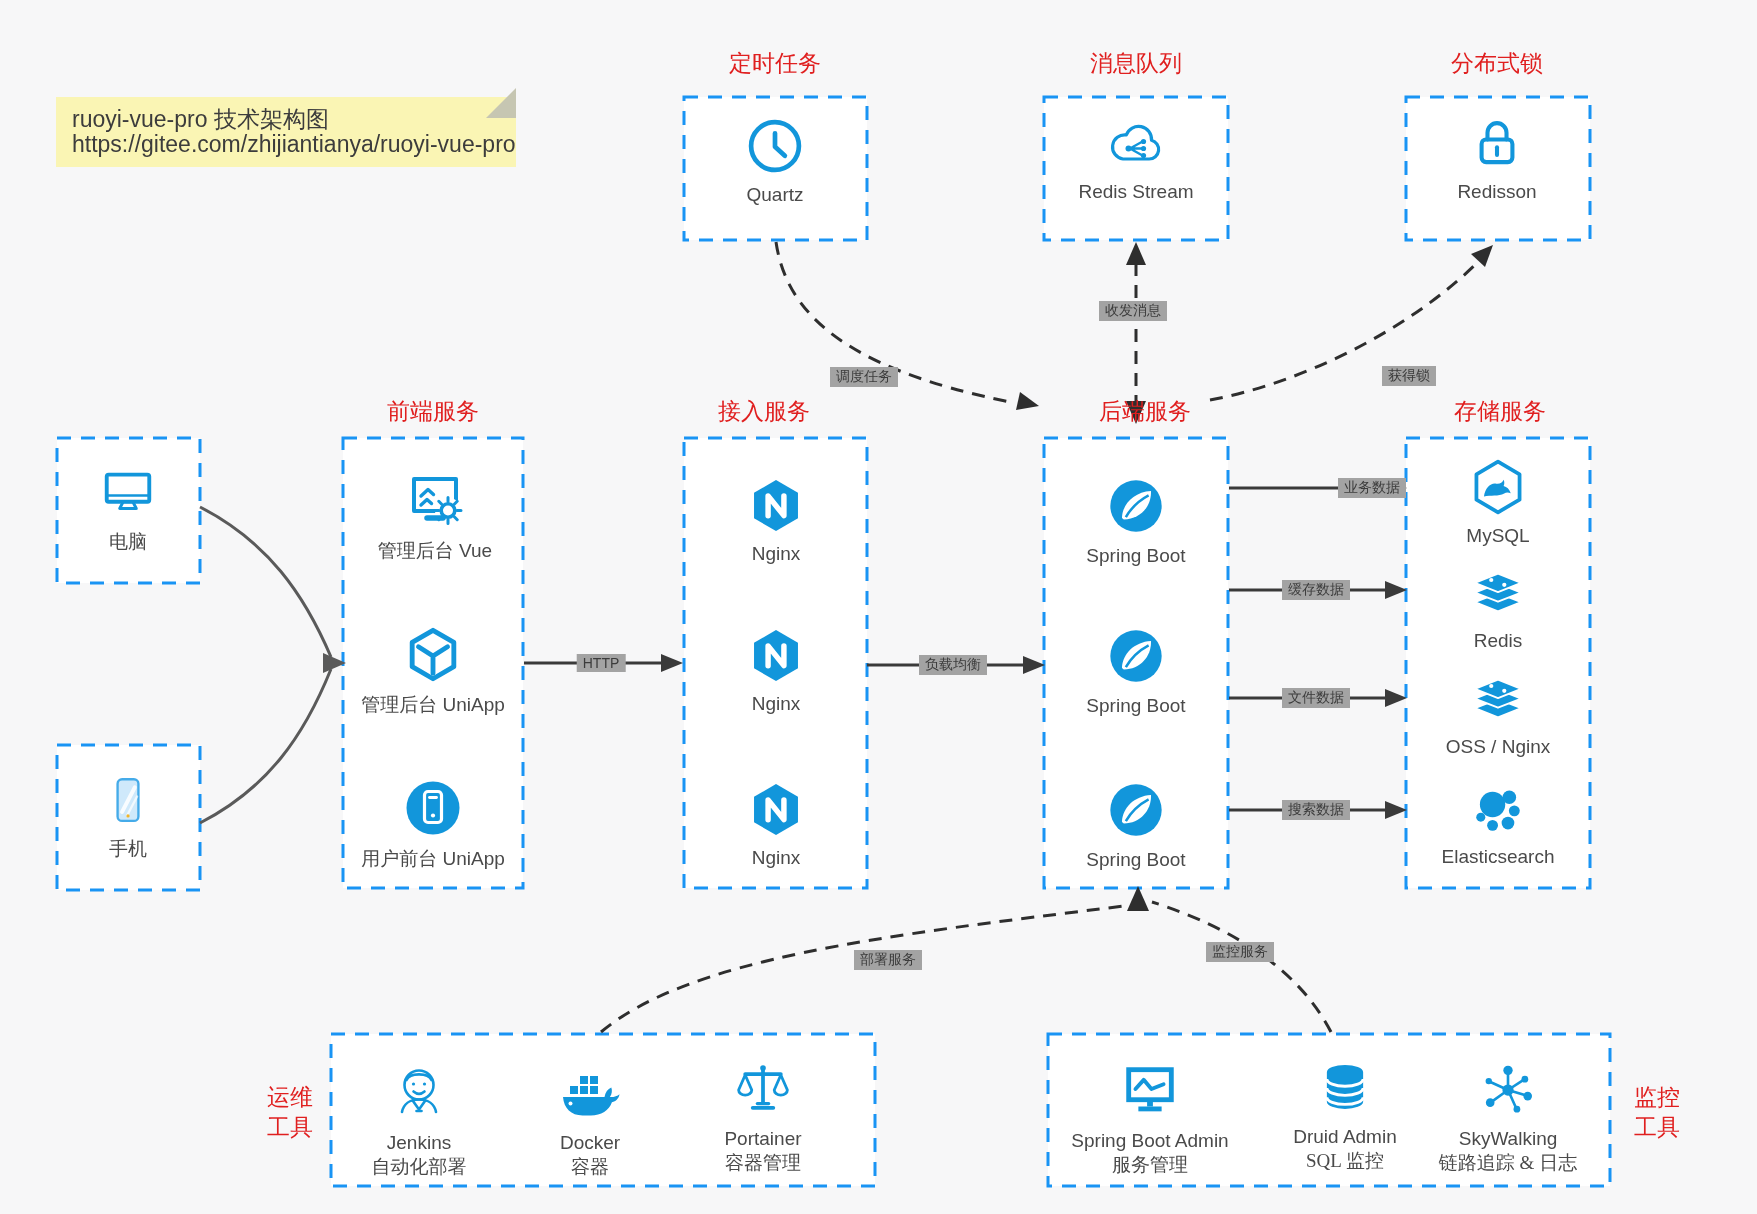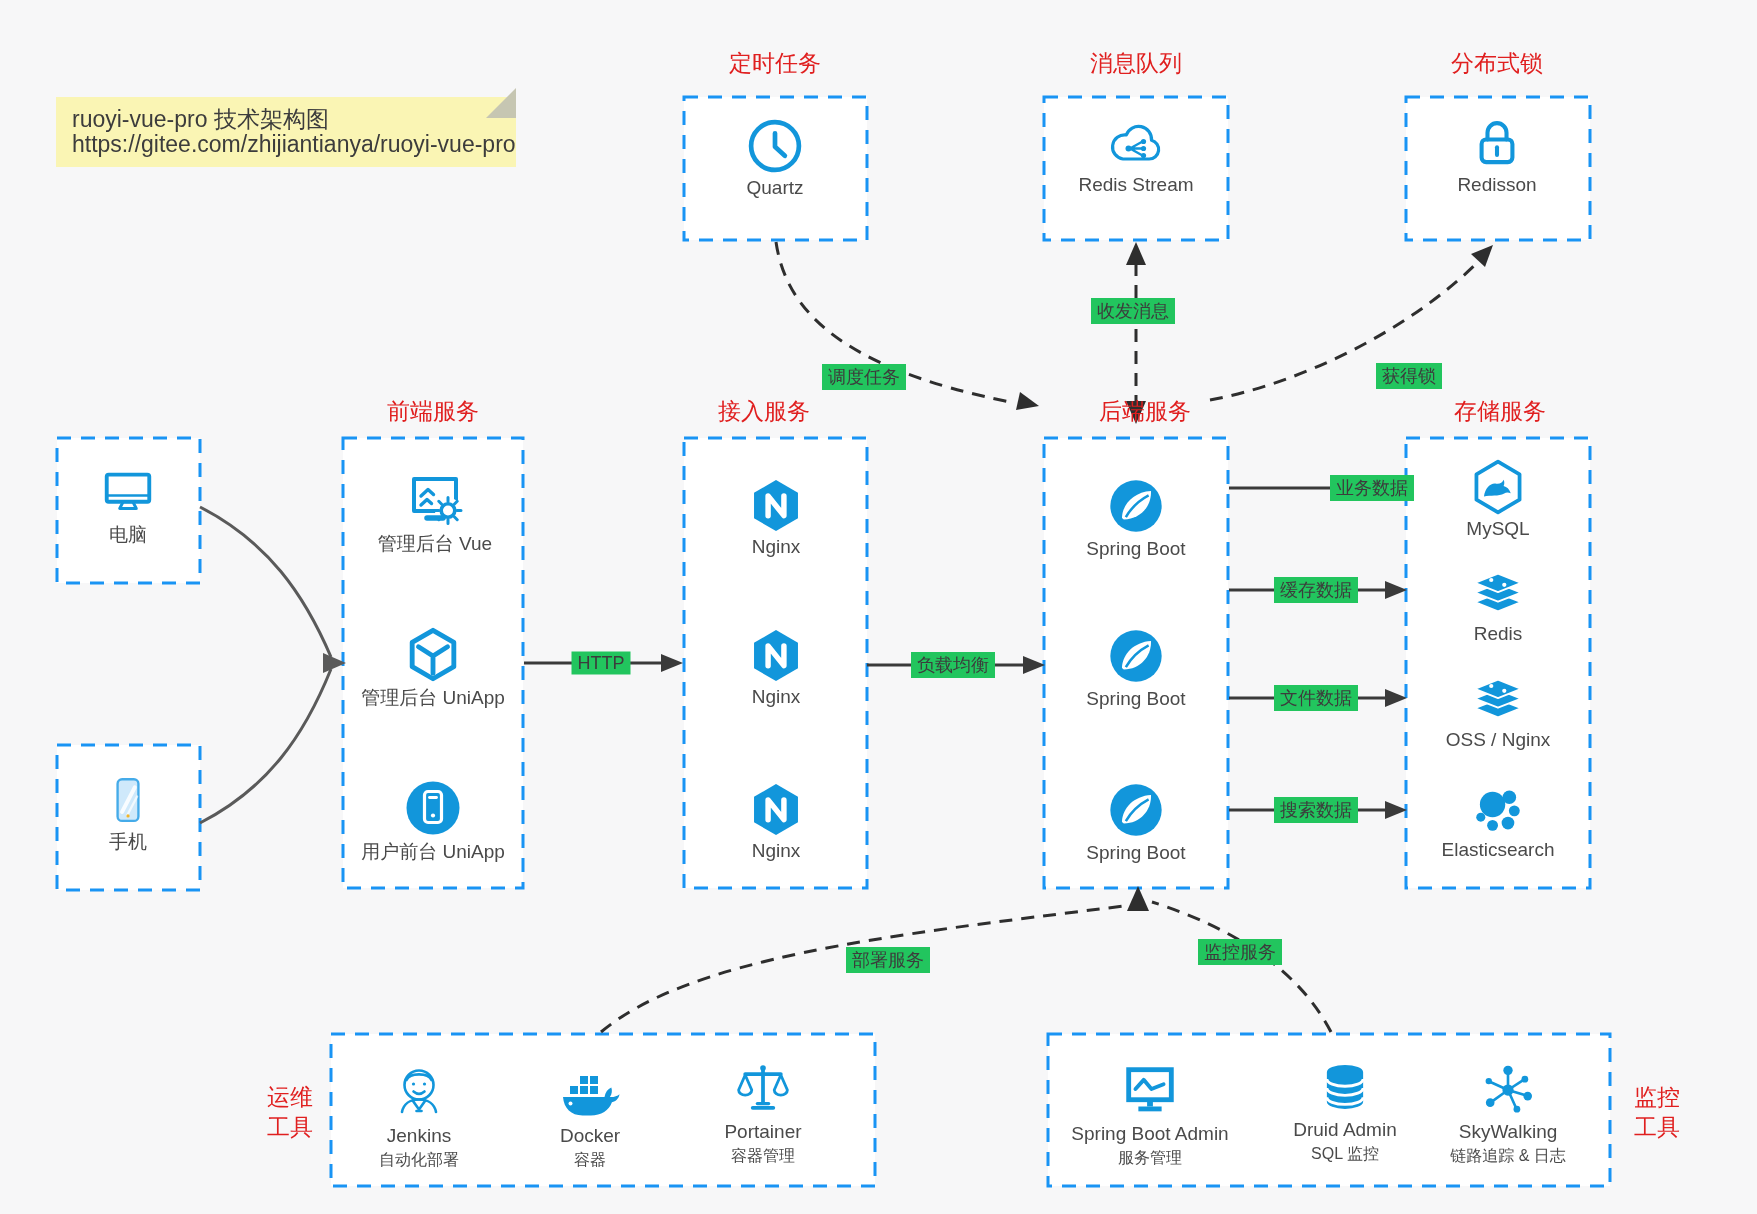--- a/index.html
+++ b/index.html
@@ -4,24 +4,24 @@
 <style>
   html,body{margin:0;padding:0;background:#e9e9ea;}
   .canvas{position:relative;width:1757px;height:1214px;background:#f7f7f8;overflow:hidden;
           font-family:"Liberation Sans",sans-serif;}
   .edges{position:absolute;left:0;top:0;z-index:1;}
   .gtitle{position:absolute;transform:translateX(-50%);color:#e01f1f;font-size:23px;font-weight:normal;
           white-space:nowrap;z-index:3;}
   .gtitle.two{line-height:30px;text-align:center;}
   .node{position:absolute;transform:translateX(-50%);text-align:center;z-index:3;width:230px;}
   .node svg{display:block;margin:0 auto;}
-  .nlabel{font-size:19px;color:#4a4a4a;line-height:24px;white-space:nowrap;}
-  .nsub{font-size:16px;color:#4a4a4a;line-height:24px;white-space:nowrap;}
-  .elabel{position:absolute;transform:translate(-50%,-50%);font-size:18px;color:#3c3c3c;
-          background:#22c55e;padding:1px 6px;white-space:nowrap;z-index:4;}
+  .nlabel{margin-top:7px;font-size:19px;color:#4a4a4a;line-height:24px;white-space:nowrap;}
+  .nsub{font-size:19px;color:#4a4a4a;line-height:24px;white-space:nowrap;font-family:Liberation Serif, serif;}
+  .elabel{position:absolute;transform:translate(-50%,-50%);font-size:14px;color:#3c3c3c;
+          background:#a3a3a3;padding:1px 6px;white-space:nowrap;z-index:4;}
   .note{position:absolute;left:56px;top:97px;width:460px;height:70px;background:#faf5b4;z-index:3;
         box-sizing:border-box;padding:10px 0 0 16px;font-size:23px;color:#3c3c3c;line-height:25px;}
   .note-fold{position:absolute;top:-9px;right:0;width:0;height:0;
              border-left:30px solid transparent;border-bottom:30px solid #c6c6b2;}
 </style>
 </head>
 <body>
 
 <div class="canvas">
 

